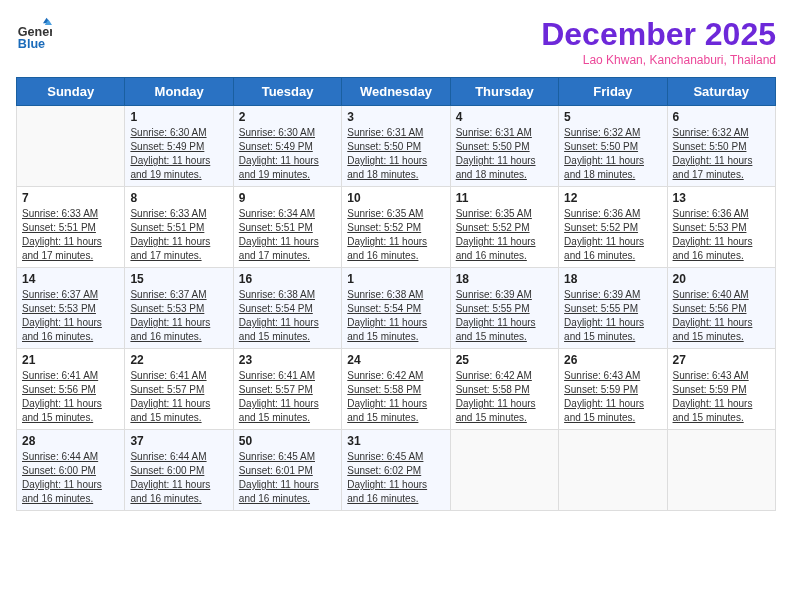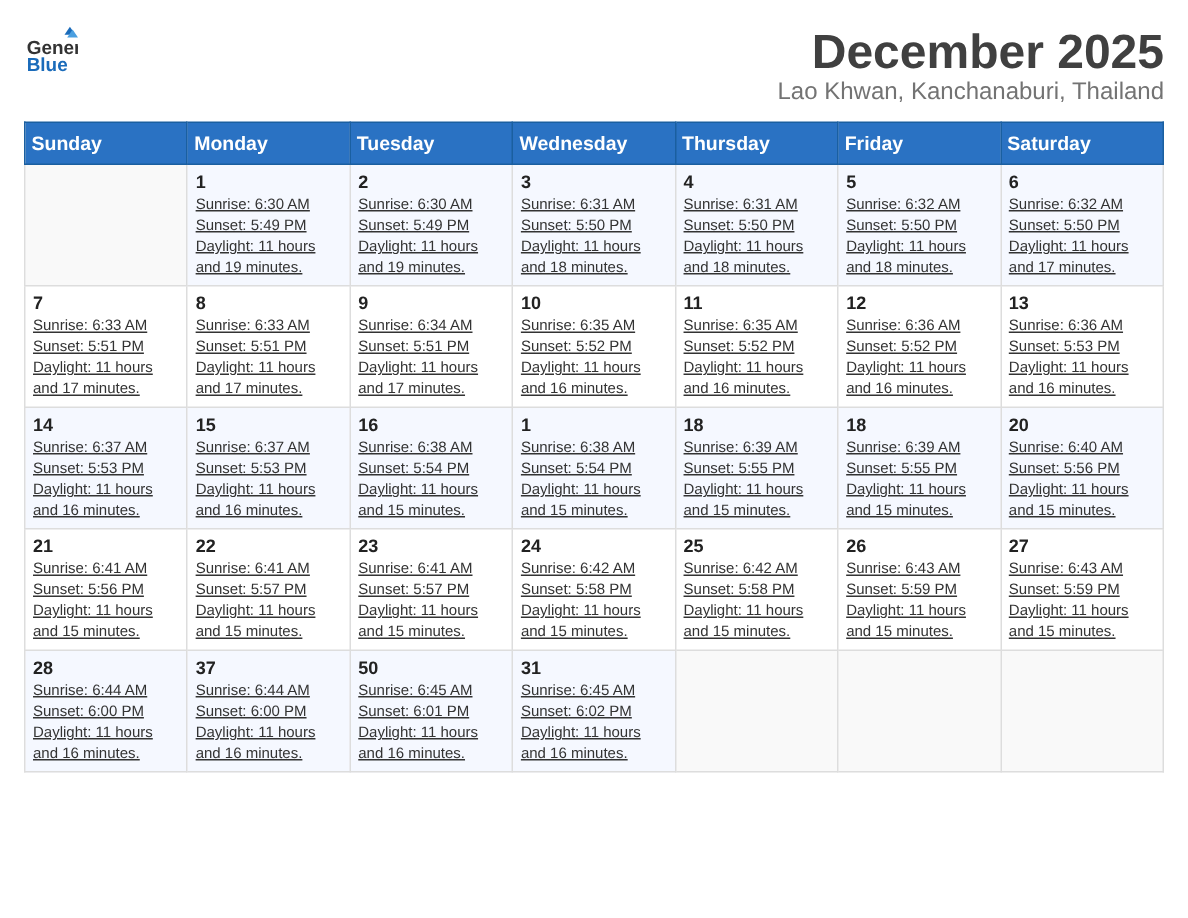--- a/index.html
+++ b/index.html
@@ -24,38 +24,38 @@
     .logo-icon {
       width: 36px;
       height: 36px;
     }
     .title-section {
       text-align: right;
     }
     .month-title {
       font-size: 32px;
       font-weight: bold;
-      color: #404040;
+      color: #6d28d9;
     }
     .location {
-      font-size: 16px;
-      color: #737373;
+      font-size: 12px;
+      color: #ec4899;
     }
     table {
       width: 100%;
       border-collapse: collapse;
       border: 1px solid #ccc;
     }
     thead tr th {
       background-color: #2a72c3;
       color: #fff;
       font-size: 13px;
       font-weight: bold;
       padding: 6px 4px;
-      text-align: left;
+      text-align: center;
       border: 1px solid #1a5fa0;
     }
     tbody tr td {
       vertical-align: top;
       padding: 4px 5px;
       font-size: 10.5px;
       color: #222;
       border: 1px solid #ddd;
       width: calc(100% / 7);
       min-height: 80px;

